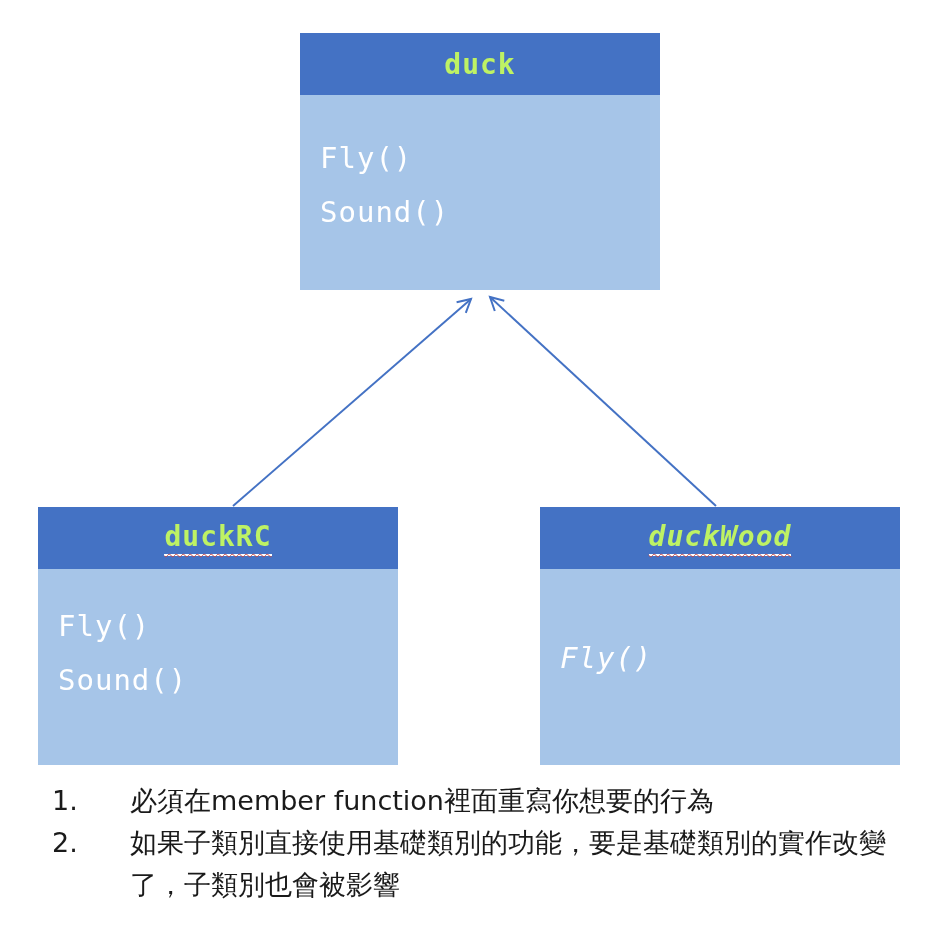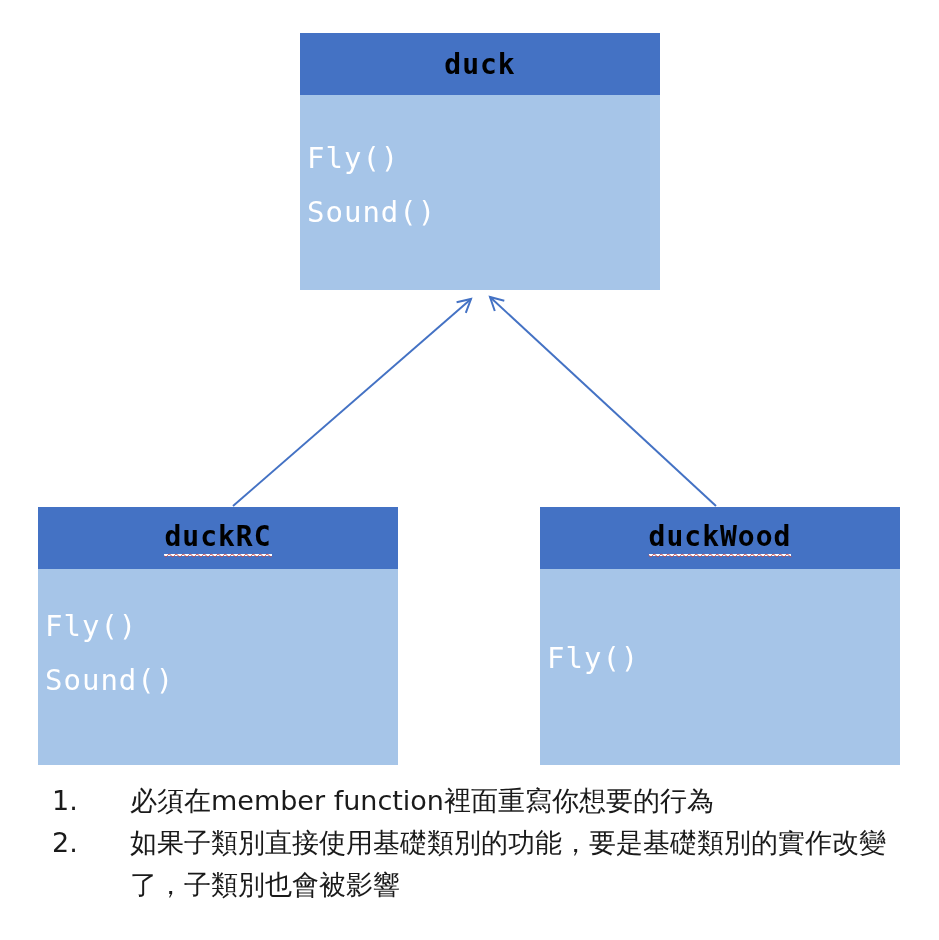--- a/index.html
+++ b/index.html
@@ -19,47 +19,47 @@
   
   .class-box {
     position: absolute;
     width: 360px;
     display: flex;
     flex-direction: column;
   }
   .class-header {
     height: 62px;
     background: #4472C4;
-    color: #000000;
+    color: #bef264;
     display: flex;
     align-items: center;
     justify-content: center;
     font-family: "DejaVu Sans Mono", monospace;
     font-size: 28px;
     font-weight: bold;
     letter-spacing: 1px;
   }
   .class-body {
     flex: 1;
     background: #A6C5E8;
     color: #ffffff;
     font-family: "DejaVu Sans Mono", monospace;
     font-size: 29px;
     letter-spacing: 1px;
     box-sizing: border-box;
-    padding-left: 7px;
+    padding-left: 20px;
   }
   .method-line {
     line-height: 54px;
     white-space: pre;
   }
 
   #box-duck     { left: 300px; top: 33px;  height: 257px; }
   #box-duckrc   { left: 38px;  top: 507px; height: 258px; justify-content: flex-end; }
-  #box-duckwood { left: 540px; top: 507px; height: 258px; }
+  #box-duckwood { left: 540px; top: 507px; height: 258px; font-style: italic; }
 
   #box-duck .class-body     { padding-top: 36px; }
   #box-duckrc .class-body   { padding-top: 30px; }
   #box-duckwood .class-body { padding-top: 62px; }
 
   .title-underlined {
     border-bottom: 2px solid #ffffff;
     padding-bottom: 1px;
     text-decoration: underline wavy #c34a4a;
     text-decoration-thickness: 1px;

